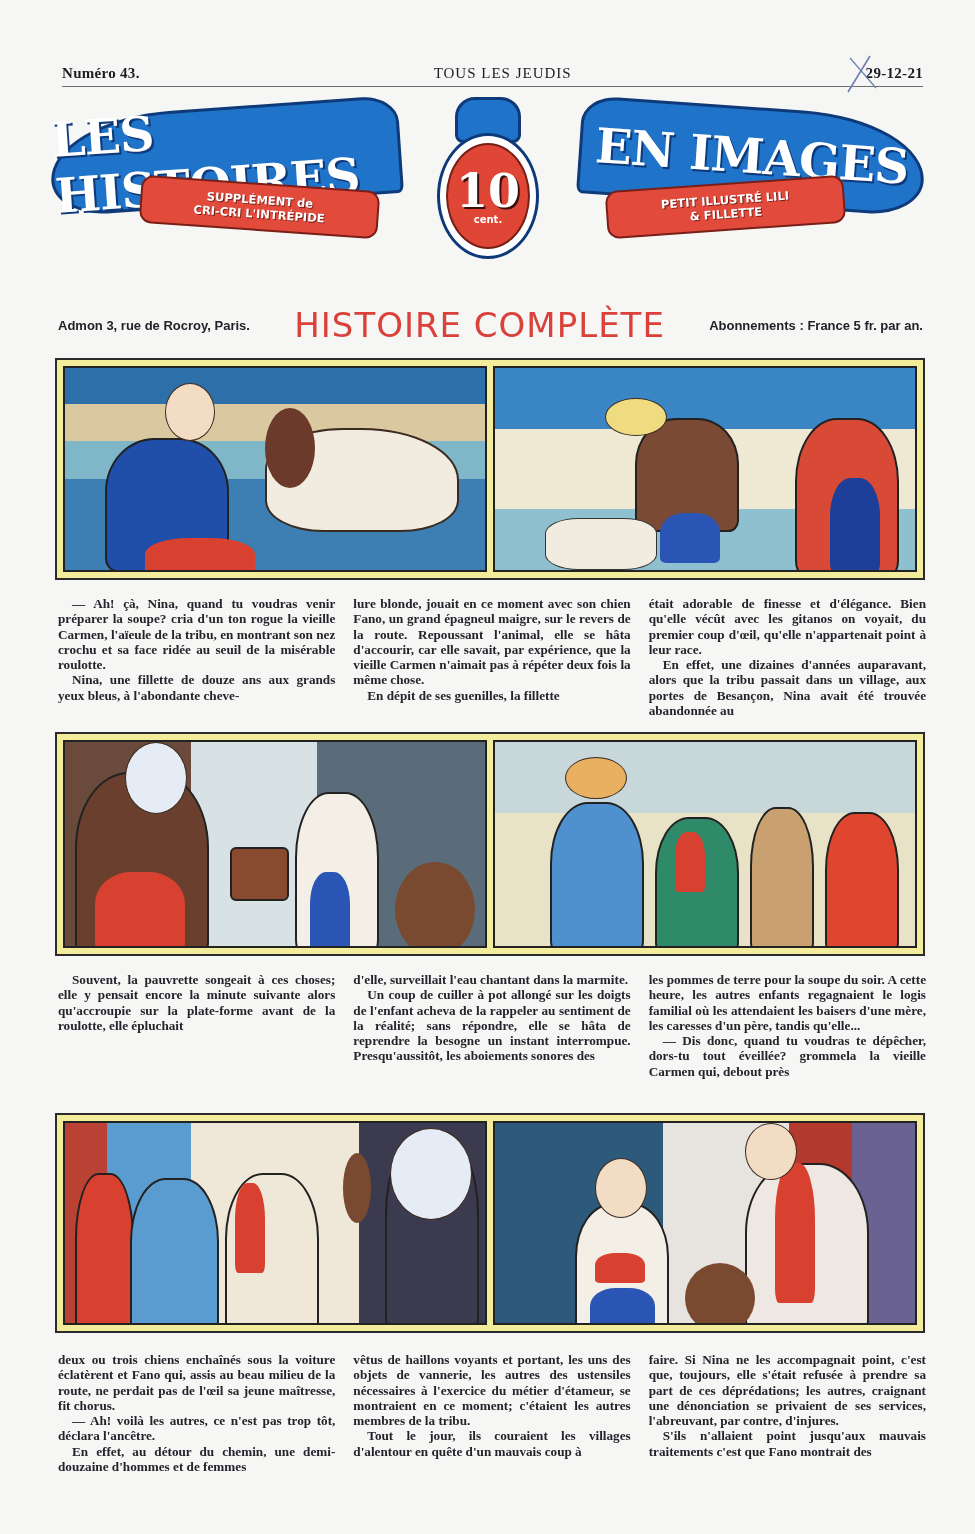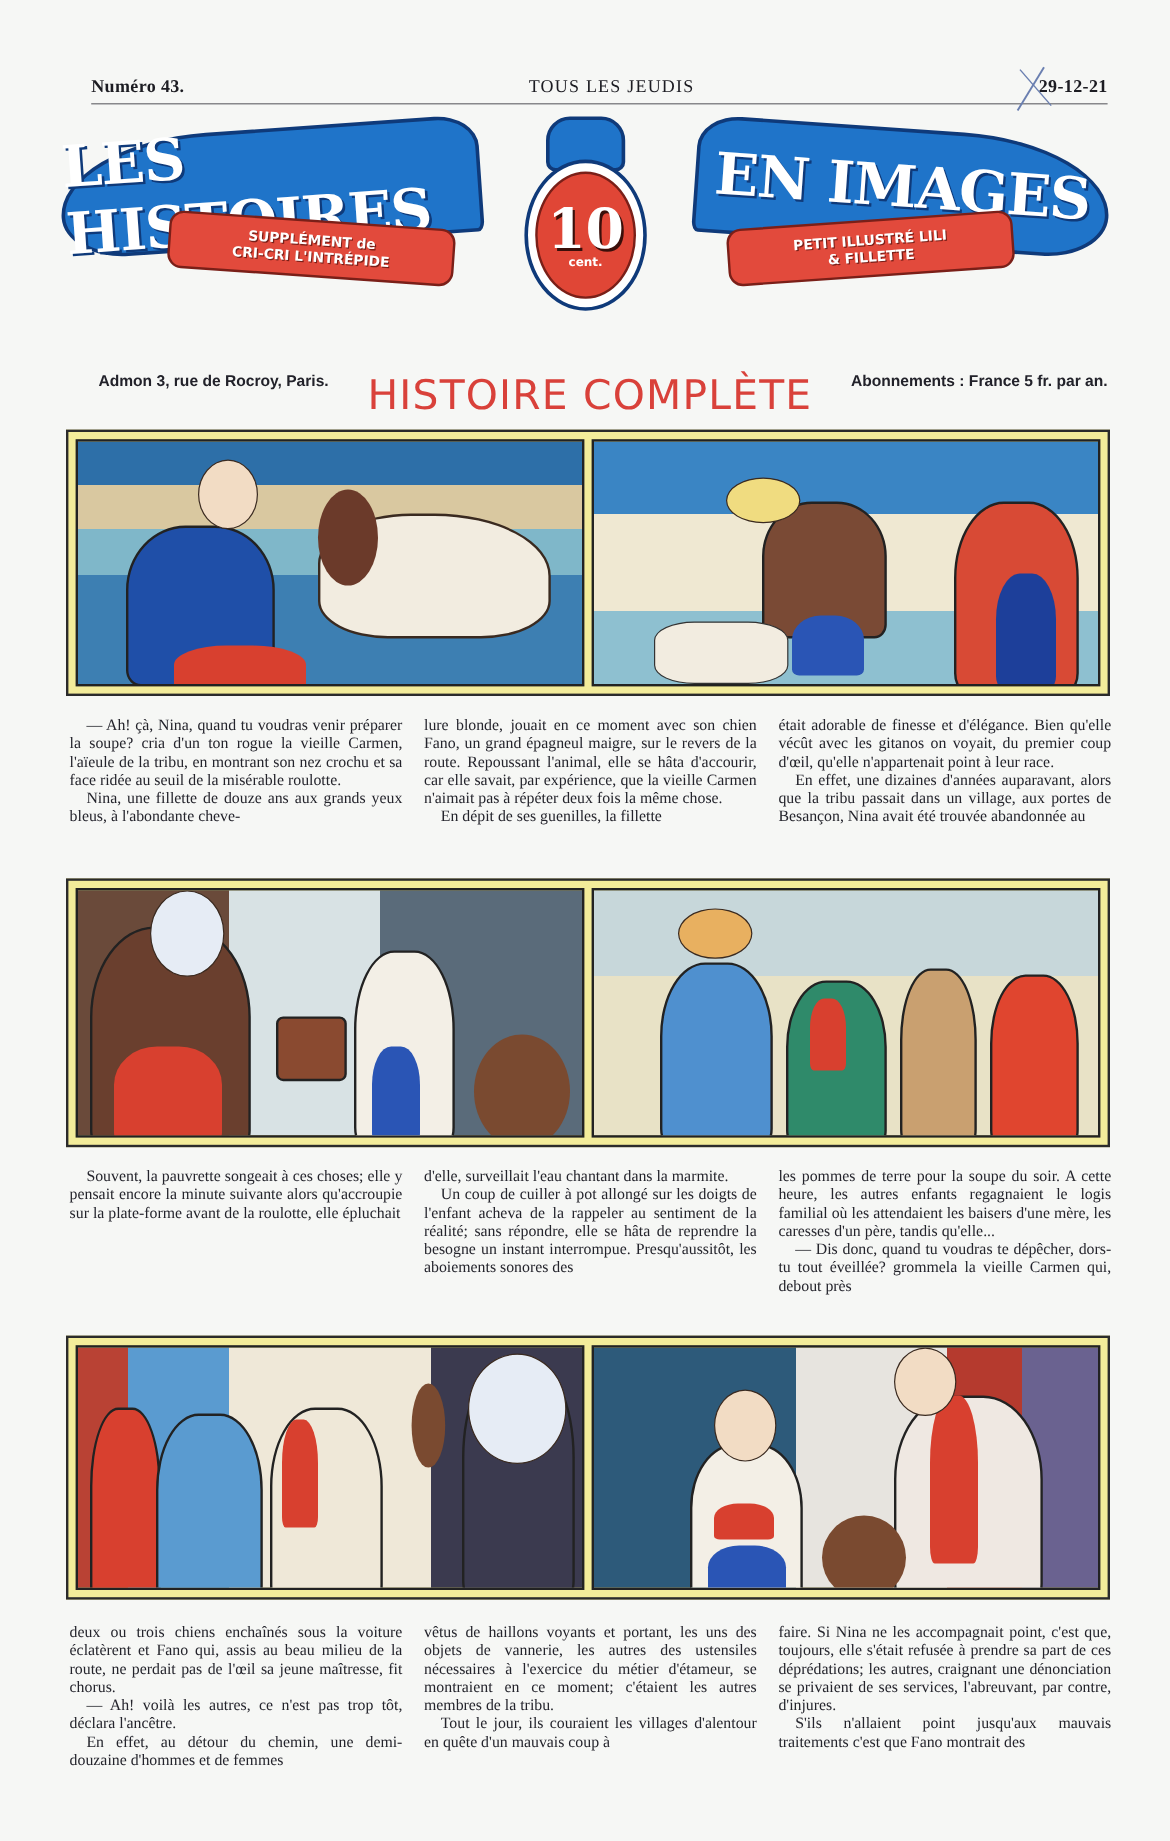--- a/index.html
+++ b/index.html
@@ -5,21 +5,21 @@
   html, body { margin: 0; padding: 0; }
   body {
     width: 975px; height: 1534px; overflow: hidden;
     background: #f6f7f5;
     font-family: "Liberation Serif", "DejaVu Serif", serif;
     color: #1c1c22;
     position: relative;
   }
   .page { position: absolute; inset: 0; }
   .topline {
-    position: absolute; left: 76px; right: 52px; top: 60px; height: 26px;
+    position: absolute; left: 62px; right: 52px; top: 60px; height: 26px;
     display: flex; justify-content: space-between; align-items: center;
     font-weight: bold; font-size: 15px; letter-spacing: 0.3px;
     border-bottom: 1.5px solid #6d6d72;
   }
   .topline .mid { font-weight: normal; letter-spacing: 1px; }
   .x-mark {
     position: absolute; left: 840px; top: 54px; width: 40px; height: 40px;
   }
   
   .masthead { position: absolute; left: 45px; top: 95px; width: 885px; height: 150px; }
@@ -60,22 +60,22 @@
   
   .titlebar {
     position: absolute; left: 50px; top: 250px; width: 870px; height: 52px;
     background: #fff; border: 5px solid #1f74c9; outline: 2px solid #0f3a7a; outline-offset: -1px;
     border-radius: 4px; box-sizing: border-box;
     display: flex; align-items: center; justify-content: center;
     font-family: "DejaVu Sans", sans-serif; font-weight: bold; font-size: 24px; letter-spacing: 4px; color: #1a1a2a;
   }
   .subline {
     position: absolute; left: 58px; right: 52px; top: 310px; height: 30px;
-    display: flex; justify-content: space-between; align-items: flex-start;
-    font-family: "Liberation Sans", sans-serif; font-size: 13px; font-weight: bold; color: #22222a; margin-left: 24px;
+    display: flex; justify-content: space-between; align-items: center;
+    font-family: "Liberation Sans", sans-serif; font-size: 13px; font-weight: bold; color: #22222a;
   }
   .subline .complete {
     font-family: "DejaVu Sans", sans-serif; font-size: 34px; font-weight: normal; color: #d9413a; letter-spacing: 1px;
   }
   
   .strip {
     position: absolute; left: 55px; width: 870px;
     background: #f3ec9a; border: 2px solid #2b2b2b; box-sizing: border-box;
     display: flex; gap: 6px; padding: 6px;
   }
@@ -94,21 +94,21 @@
 
   .fig { position: absolute; border-radius: 40% 40% 10% 10%; }
   .head { position: absolute; border-radius: 50%; background: #f2dcc4; border: 1.5px solid #3a2a20; }
 
   
   .textrow {
     position: absolute; left: 58px; width: 868px;
     display: flex; gap: 18px;
   }
   .col {
-    flex: 1; font-size: 13.2px; line-height: 15.3px; text-align: justify; color: #24242c;
+    flex: 1; font-size: 13.2px; line-height: 15.3px; text-align: justify; color: #24242c; font-weight: bold;
   }
   .col p { margin: 0; text-indent: 14px; }
   .col p.noindent { text-indent: 0; }
   .t1 { top: 596px; }
   .t2 { top: 972px; }
   .t3 { top: 1352px; }
 </style>
 </head>
 <body>
 

